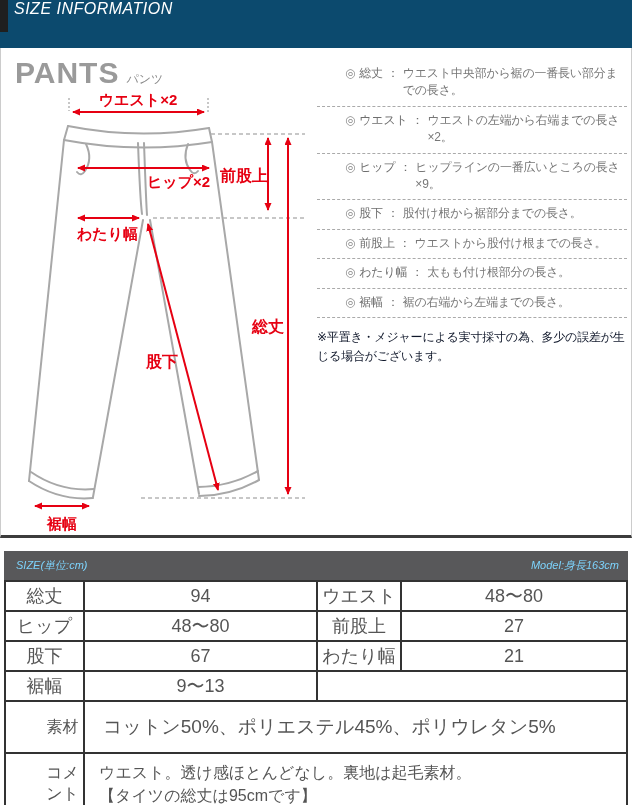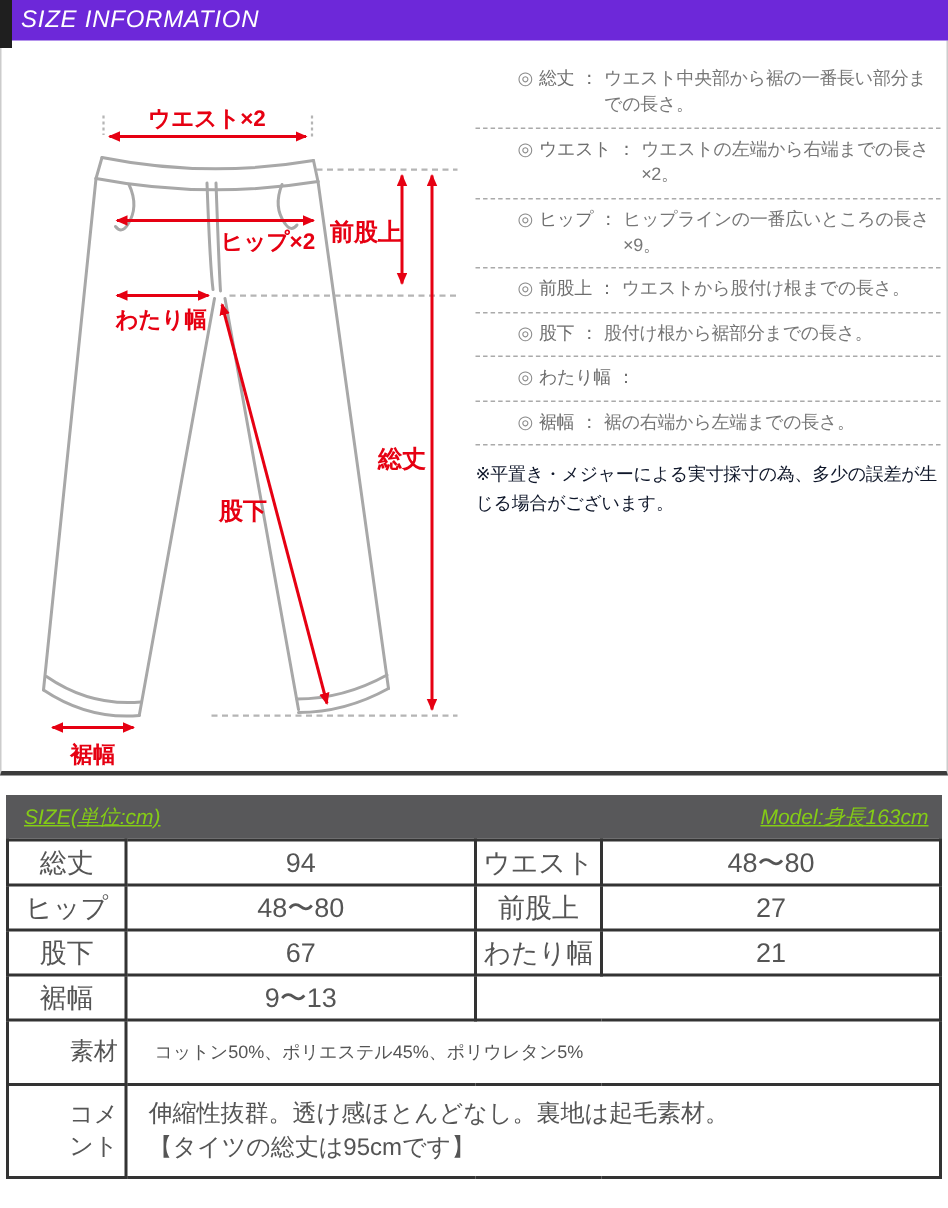--- a/index.html
+++ b/index.html
@@ -7,21 +7,21 @@
   body {
     width: 632px; height: 805px;
     font-family: "Liberation Sans", "DejaVu Sans", sans-serif;
     color: #555;
     overflow: hidden;
   }
   .page { width: 632px; height: 805px; background: #fff; }
 
   
   .top-bar {
-    height: 27px; background: #6d28d9; display: flex; align-items: center;
+    height: 48px; background: #0c4a6e; display: flex; align-items: flex-start;
     position: relative;
   }
   .top-bar .left-cap {
     position: absolute; left: 0; top: 0; width: 8px; height: 32px;
     background: #1f1f1f;
   }
   .top-bar .bar-title {
     color: #fff; font-style: italic; font-size: 16px; letter-spacing: 0.5px;
     padding-left: 14px;
   }
@@ -59,57 +59,60 @@
   .def-desc { flex: 1; }
   .note {
     margin-top: 10px; font-size: 12px; line-height: 1.6; color: #0f172a;
     letter-spacing: -0.2px; padding-right: 2px;
   }
 
   
   .size-bar {
     margin: 13px 4px 0 4px; height: 29px; background: #58585a;
     display: flex; align-items: center; justify-content: space-between;
-    color: #84cc16; font-style: italic; font-size: 14px;
+    color: #7dd3fc; font-style: italic; font-size: 11px;
     padding: 0 9px 0 12px;
-    text-decoration: underline;
   }
 
   
   table.size-table {
     border-collapse: collapse; table-layout: fixed;
     width: 624px; margin: 0 4px;
     color: #555;
   }
   table.size-table th, table.size-table td {
     border: 2px solid #333333; font-weight: normal; text-align: center;
     font-size: 18px; padding: 2px 0; height: 28px;
   }
   tr.material-row th, tr.comment-row th { font-size: 16px; padding-left: 36px; }
   tr.material-row td {
-    text-align: left; padding: 12px 8px 12px 18px; font-size: 12px;
+    text-align: left; padding: 12px 8px 12px 18px; font-size: 19px;
   }
   tr.comment-row td {
     text-align: left; padding: 7px 8px 7px 14px; font-size: 16px; line-height: 1.45;
   }
   .svg-label { font-weight: bold; fill: #e60012; }
 </style>
 </head>
 <body>
 
 <div class="page">
 
   <div class="top-bar">
     <div class="left-cap"></div>
     <div class="bar-title">SIZE INFORMATION</div>
   </div>
 
   <div class="content-panel">
 
     <div class="diagram-pane">
+      <div class="product-heading">
+        <span class="en">PANTS</span>
+        <span class="ja">パンツ</span>
+      </div>
       <svg width="310" height="490" viewBox="0 0 310 490">
         <defs>
           <marker id="ah" markerWidth="10" markerHeight="10" refX="7" refY="3.5" orient="auto-start-reverse" markerUnits="userSpaceOnUse">
             <path d="M0,0 L8,3.5 L0,7 z" fill="#e60012"></path>
           </marker>
         </defs>
 
         <g stroke="#a8a8a8" stroke-width="2" fill="none" stroke-linecap="round">
           <path d="M 67 78 Q 137 92 208 80"></path>
           <path d="M 63 92 Q 137 106 211 94"></path>
@@ -166,29 +169,30 @@
       </div>
       <div class="def-item">
         <span class="def-head"><span class="bullet">◎</span><span>ウエスト</span><span class="sep">：</span></span>
         <span class="def-desc">ウエストの左端から右端までの長さ×2。</span>
       </div>
       <div class="def-item">
         <span class="def-head"><span class="bullet">◎</span><span>ヒップ</span><span class="sep">：</span></span>
         <span class="def-desc">ヒップラインの一番広いところの長さ×9。</span>
       </div>
       <div class="def-item">
+        <span class="def-head"><span class="bullet">◎</span><span>股下</span><span class="sep">：</span></span>
+        <span class="def-desc">股付け根から裾部分までの長さ。</span>
+      </div>
+      <div class="def-item">
         <span class="def-head"><span class="bullet">◎</span><span>前股上</span><span class="sep">：</span></span>
         <span class="def-desc">ウエストから股付け根までの長さ。</span>
       </div>
       <div class="def-item">
-        <span class="def-head"><span class="bullet">◎</span><span>股下</span><span class="sep">：</span></span>
-        <span class="def-desc">股付け根から裾部分までの長さ。</span>
-      </div>
-      <div class="def-item">
         <span class="def-head"><span class="bullet">◎</span><span>わたり幅</span><span class="sep">：</span></span>
+        <span class="def-desc">太もも付け根部分の長さ。</span>
       </div>
       <div class="def-item">
         <span class="def-head"><span class="bullet">◎</span><span>裾幅</span><span class="sep">：</span></span>
         <span class="def-desc">裾の右端から左端までの長さ。</span>
       </div>
       <div class="note">※平置き・メジャーによる実寸採寸の為、多少の誤差が生じる場合がございます。</div>
     </div>
   </div>
 
   <div class="size-bar">
@@ -227,20 +231,20 @@
       <td>9〜13</td>
       <td colspan="2"></td>
     </tr>
     <tr class="material-row">
       <th>素材</th>
       <td colspan="3">コットン50%、ポリエステル45%、ポリウレタン5%</td>
     </tr>
     <tr class="comment-row">
       <th>コメント</th>
       <td colspan="3">
-        <div>伸縮性抜群。透け感ほとんどなし。裏地は起毛素材。</div>
+        <div>ウエスト。透け感ほとんどなし。裏地は起毛素材。</div>
         <div>【タイツの総丈は95cmです】</div>
       </td>
     </tr>
   </tbody>
     </table>
 
 </div>
 
 </body></html>

